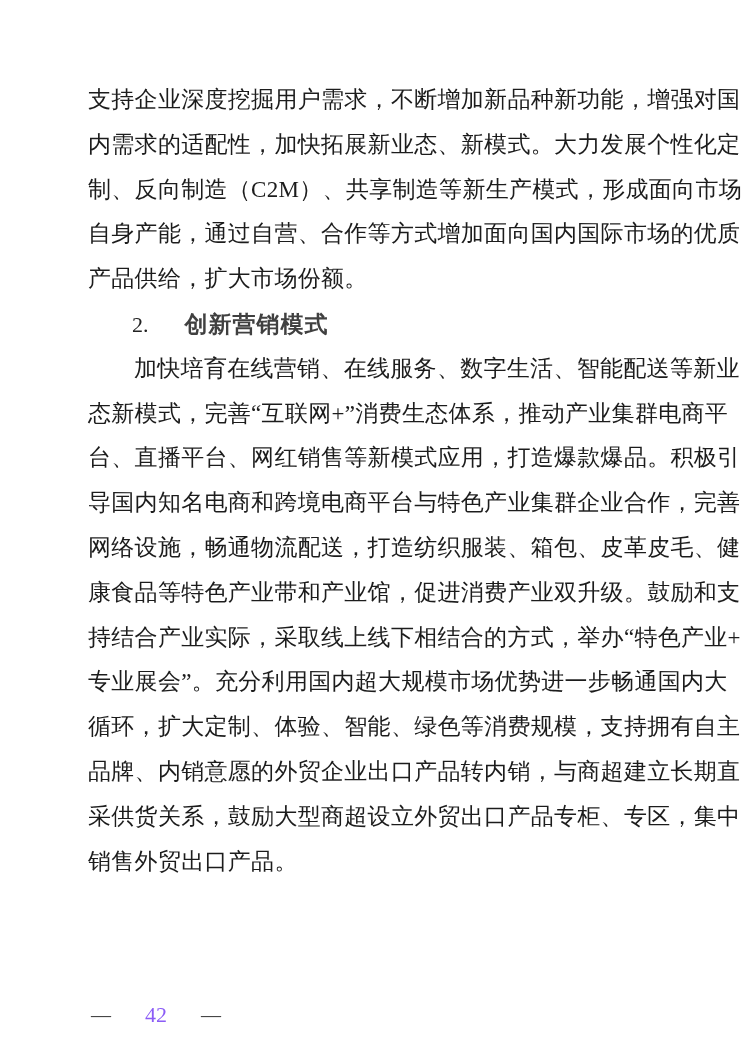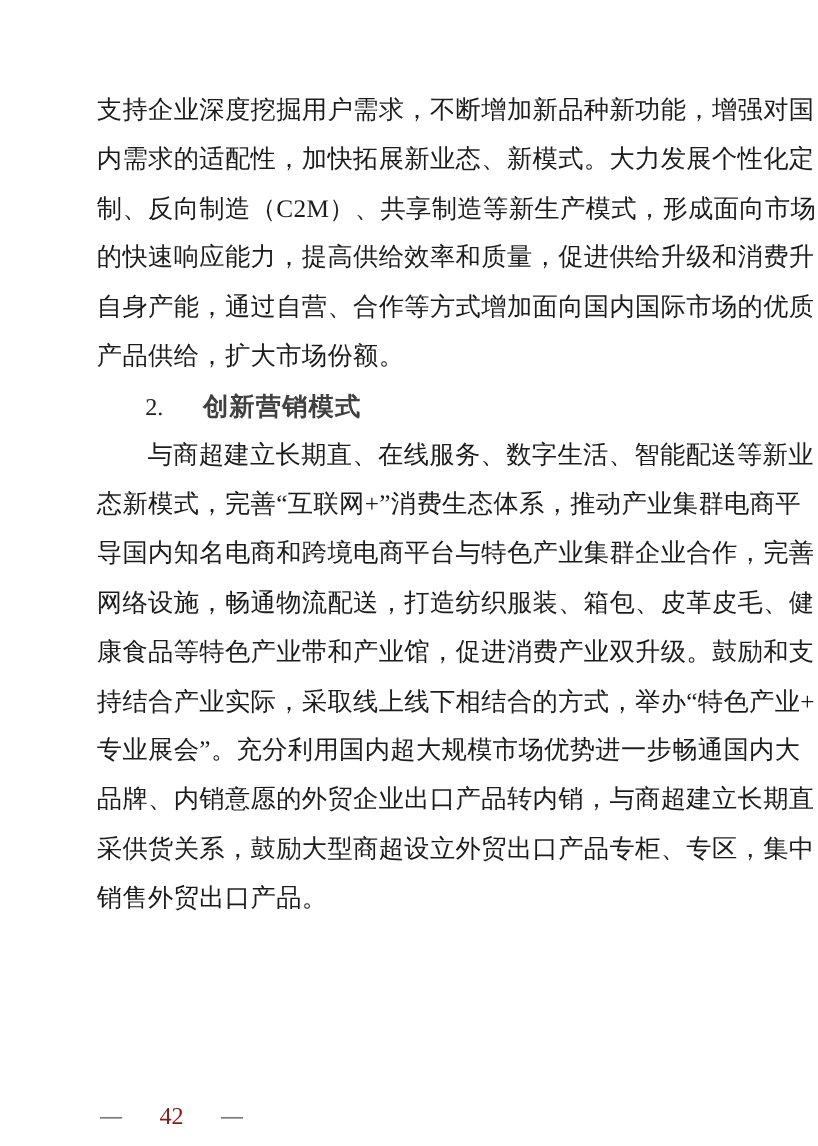--- a/index.html
+++ b/index.html
@@ -69,47 +69,48 @@
     align-items: center;
     letter-spacing: 0;
   }
   .footer .dash {
     font-size: 20px;
     color: #3a3a3a;
   }
   .footer .page-num {
     margin: 0 10px;
     font-size: 22px;
-    color: #7f1d1d;
+    color: #8b5cf6;
   }
 </style>
 </head>
 <body>
 
 <div class="page">
   <div class="content">
 
     <div class="line">支持企业深度挖掘用户需求，不断增加新品种新功能，增强对国</div>
     <div class="line">内需求的适配性，加快拓展新业态、新模式。大力发展个性化定</div>
     <div class="line">制、反向制造（C2M）、共享制造等新生产模式，形成面向市场</div>
-    <div class="line">的快速响应能力，提高供给效率和质量，促进供给升级和消费升</div>
     <div class="line">自身产能，通过自营、合作等方式增加面向国内国际市场的优质</div>
     <div class="line no-just">产品供给，扩大市场份额。</div>
 
     <div class="heading-line">
       <span class="heading-number">2.</span><span class="heading-title">创新营销模式</span>
     </div>
 
-    <div class="line indent">与商超建立长期直、在线服务、数字生活、智能配送等新业</div>
+    <div class="line indent">加快培育在线营销、在线服务、数字生活、智能配送等新业</div>
     <div class="line">态新模式，完善“互联网+”消费生态体系，推动产业集群电商平</div>
+    <div class="line">台、直播平台、网红销售等新模式应用，打造爆款爆品。积极引</div>
     <div class="line">导国内知名电商和跨境电商平台与特色产业集群企业合作，完善</div>
     <div class="line">网络设施，畅通物流配送，打造纺织服装、箱包、皮革皮毛、健</div>
     <div class="line">康食品等特色产业带和产业馆，促进消费产业双升级。鼓励和支</div>
     <div class="line">持结合产业实际，采取线上线下相结合的方式，举办“特色产业+</div>
     <div class="line">专业展会”。充分利用国内超大规模市场优势进一步畅通国内大</div>
+    <div class="line">循环，扩大定制、体验、智能、绿色等消费规模，支持拥有自主</div>
     <div class="line">品牌、内销意愿的外贸企业出口产品转内销，与商超建立长期直</div>
     <div class="line">采供货关系，鼓励大型商超设立外贸出口产品专柜、专区，集中</div>
     <div class="line no-just">销售外贸出口产品。</div>
 
   </div>
 
   <div class="footer">
     <span class="dash">—</span>
     <span class="page-num">42</span>
     <span class="dash">—</span>

